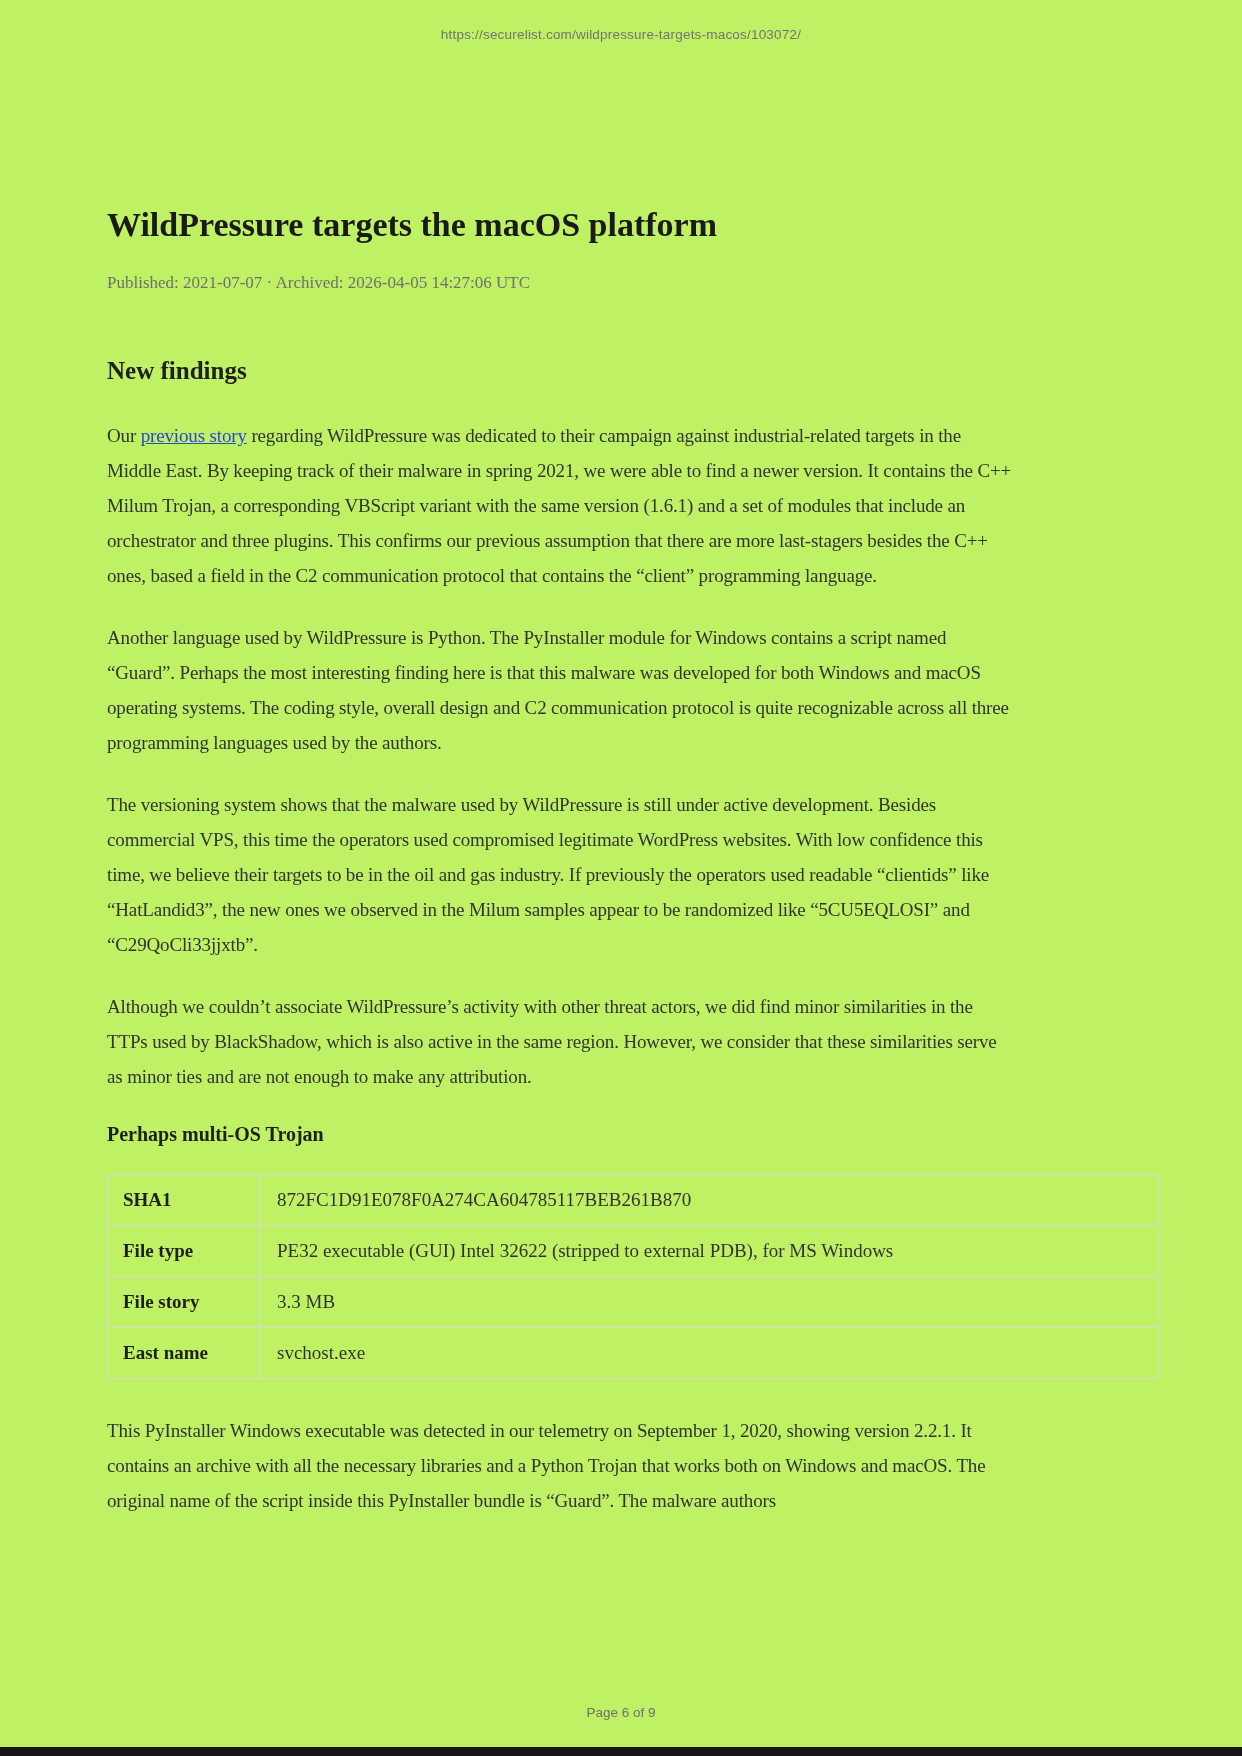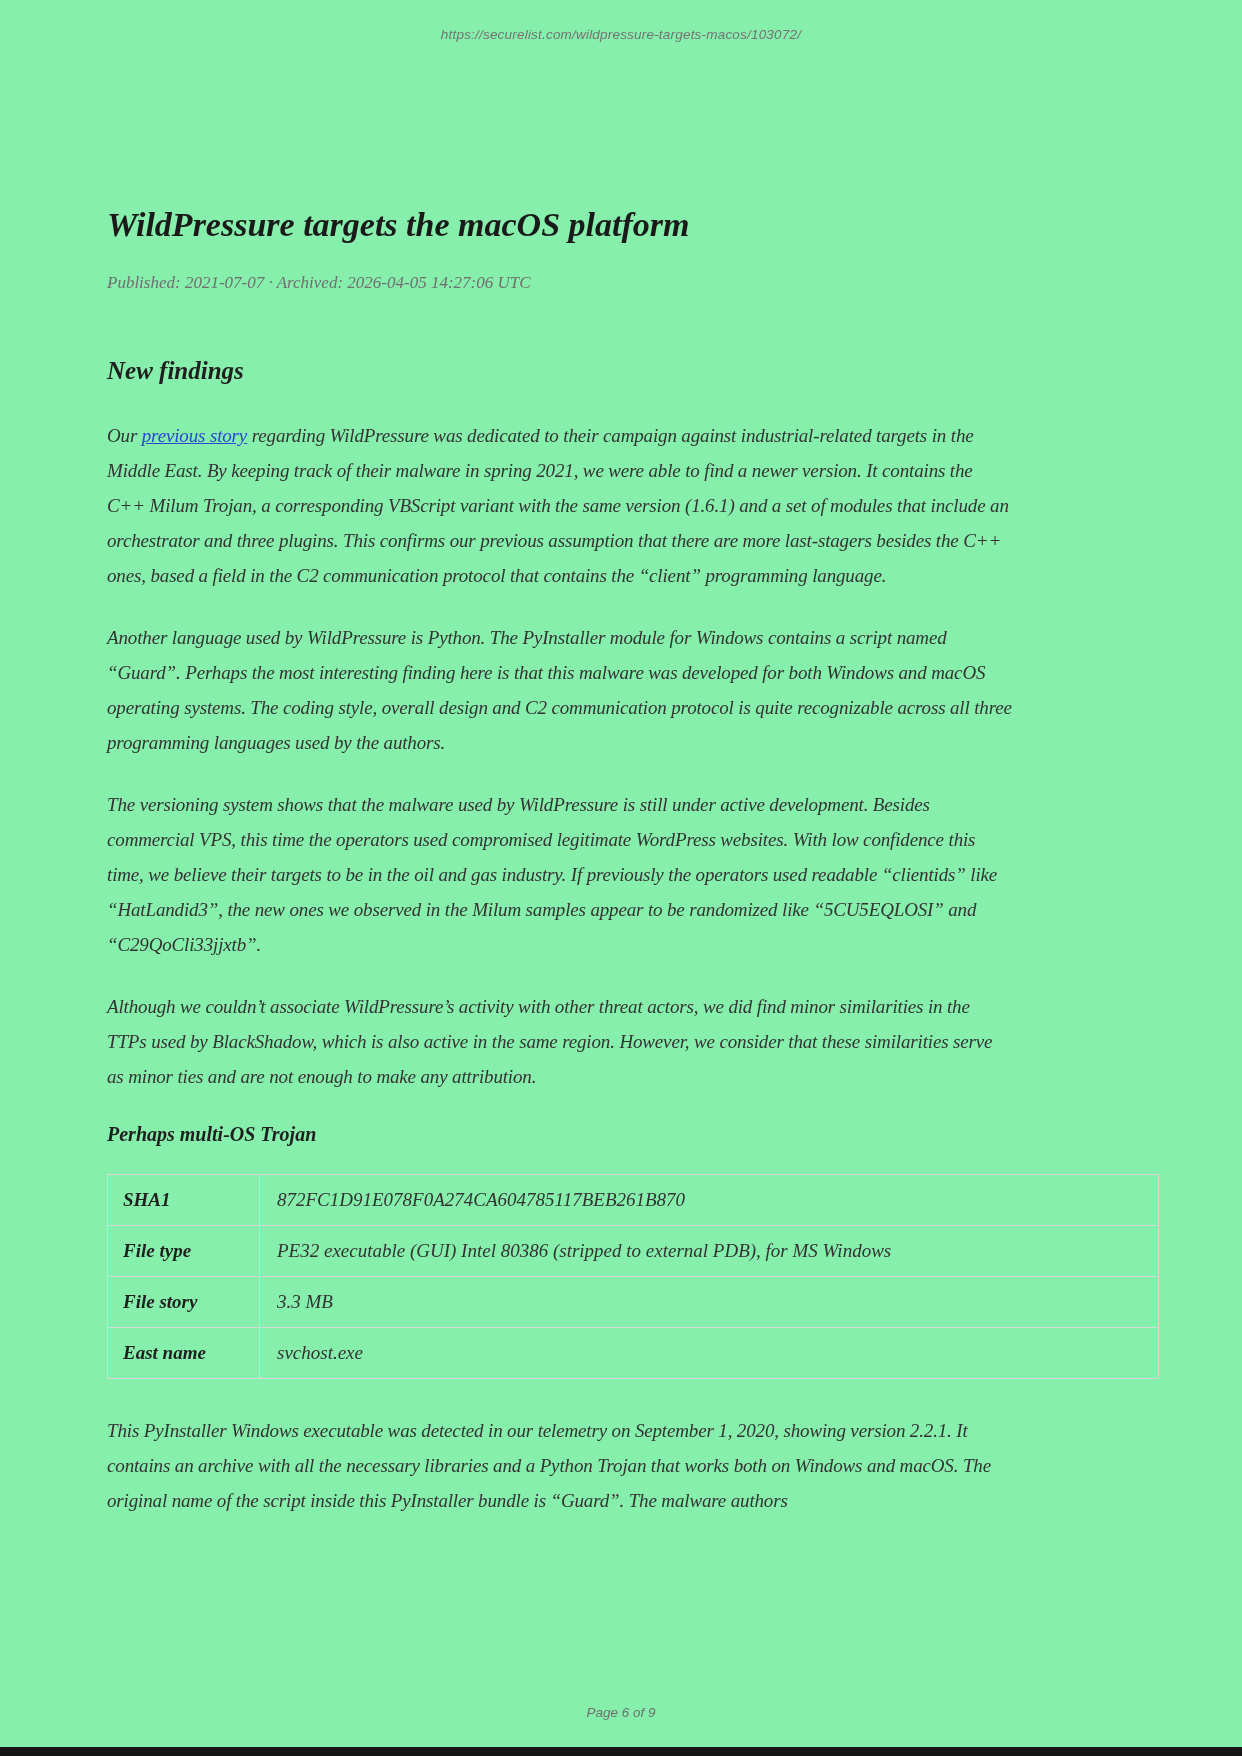--- a/index.html
+++ b/index.html
@@ -4,25 +4,24 @@
 <style>
   html, body {
     margin: 0;
     padding: 0;
     background: #ffffff;
   }
   .page {
     position: relative;
     width: 1242px;
     height: 1756px;
-    background: #86efac;
+    background: #bef264;
     overflow: hidden;
     font-family: "Liberation Serif", serif;
     color: #333333;
-    font-style: italic;
   }
   .url-bar {
     padding-top: 27px;
     text-align: center;
     font-family: "Liberation Sans", sans-serif;
     font-size: 13.5px;
     color: #737373;
     letter-spacing: 0.2px;
   }
   .content {
@@ -142,21 +141,21 @@
     <h3 class="subheading">Perhaps multi-OS Trojan</h3>
 
     <table class="ioc-table">
       <tbody>
         <tr>
           <th>SHA1</th>
           <td>872FC1D91E078F0A274CA604785117BEB261B870</td>
         </tr>
         <tr>
           <th>File type</th>
-          <td>PE32 executable (GUI) Intel 80386 (stripped to external PDB), for MS Windows</td>
+          <td>PE32 executable (GUI) Intel 32622 (stripped to external PDB), for MS Windows</td>
         </tr>
         <tr>
           <th>File story</th>
           <td>3.3 MB</td>
         </tr>
         <tr>
           <th>East name</th>
           <td>svchost.exe</td>
         </tr>
       </tbody>

